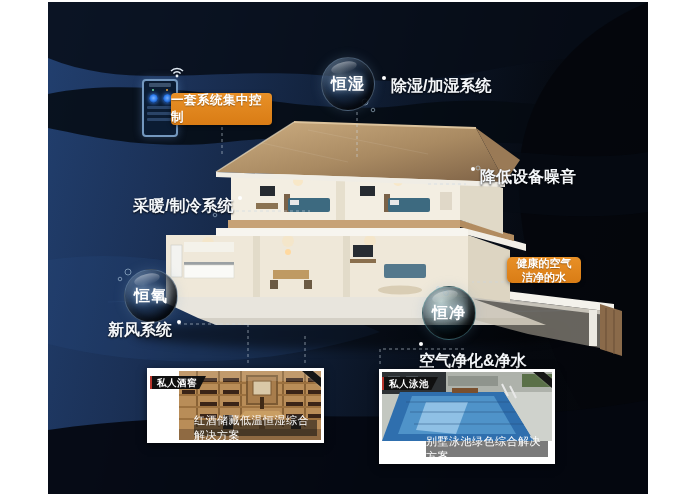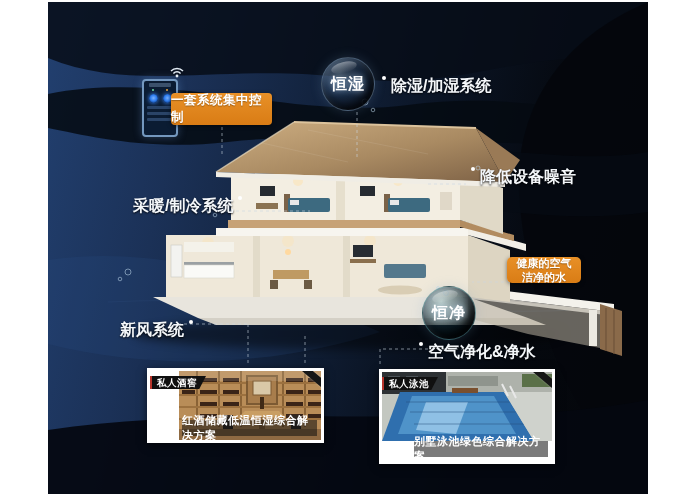--- a/index.html
+++ b/index.html
@@ -45,23 +45,23 @@
   .phone .leds{display:flex;justify-content:space-around;margin-top:2px;}
   .phone .led{width:2px;height:2px;border-radius:50%;background:#6fe0a8;}
   .phone .row{height:3px;background:rgba(90,130,185,.4);border-radius:1px;margin:3px 1px 0;}
 
   
   .card{position:absolute;background:#fff;padding:3px;box-shadow:0 2px 8px rgba(0,0,0,.6);}
   .card .photo{position:relative;overflow:hidden;}
   .card .badge{position:absolute;top:5px;left:0;background:#101010;color:#fff;
     font-size:9.5px;font-weight:bold;line-height:13px;padding:0 9px 0 5px;border-left:2px solid #b8352c;
     clip-path:polygon(0 0,100% 0,88% 100%,0 100%);letter-spacing:.5px;}
-  .card .caption{position:absolute;left:4px;right:4px;bottom:4px;height:16px;
+  .card .caption{position:absolute;left:16px;right:4px;bottom:4px;height:16px;
     background:rgba(15,15,15,.55);color:#fff;display:flex;align-items:center;justify-content:center;
-    font-family:"Liberation Serif",serif;font-weight:bold;font-size:11px;letter-spacing:.5px;margin-left:28px;}
+    font-family:"Liberation Serif",serif;font-weight:normal;font-size:11px;letter-spacing:.5px;margin-left:28px;}
   .card .ribbon{position:absolute;top:2px;right:-10px;width:34px;height:7px;background:#161616;
     transform:rotate(40deg);box-shadow:0 0 2px rgba(255,255,255,.4);}
   .card.wine{left:99px;top:366px;}
   .card.pool{left:331px;top:367px;}
 </style>
 </head>
 <body>
 
 <div class="stage">
   <div class="canvas">
@@ -201,41 +201,44 @@
       <span>一套系统集中控制</span>
     </div>
     <div class="callout healthy">
       <span>健康的空气</span>
       <span>洁净的水</span>
     </div>
 
     <div class="bubble" style="left:273px;top:55px;">
       <span class="bl">恒湿</span>
       </div>
+    <div class="bubble" style="left:76px;top:267px;">
+      <span class="bl">恒氧</span>
+      </div>
     <div class="bubble dark" style="left:374px;top:284px;">
       <span class="bl">恒净</span>
       </div>
 
     <div class="note" style="left:334px;top:74px;">
       <span class="dot"></span>
       <span>除湿/加湿系统</span>
       </div>
     <div class="note" style="left:423px;top:165px;font-family:Liberation Serif, serif;">
       <span class="dot"></span>
       <span>降低设备噪音</span>
       </div>
     <div class="note" style="left:85px;top:194px;">
       <span>采暖/制冷系统</span>
       <span class="dot"></span>
       </div>
-    <div class="note" style="left:72px;top:318px;font-family:Liberation Serif, serif;">
+    <div class="note" style="left:60px;top:318px;font-family:Liberation Serif, serif;">
       <span>新风系统</span>
       <span class="dot"></span>
       </div>
-    <div class="note" style="left:371px;top:340px;">
+    <div class="note" style="left:371px;top:340px;flex-direction:column;">
       <span class="dot"></span>
       <span>空气净化&amp;净水</span>
       </div>
 
     <div class="card wine">
       <div class="photo" style="width:142px;height:69px;padding-left:29px;">
         <svg width="169" height="69" viewBox="0 0 169 69">
           <rect width="169" height="69" fill="#b98d58"></rect>
           <g stroke="#8a6336" stroke-width="2">
             <line x1="18" y1="0" x2="18" y2="56"></line>

